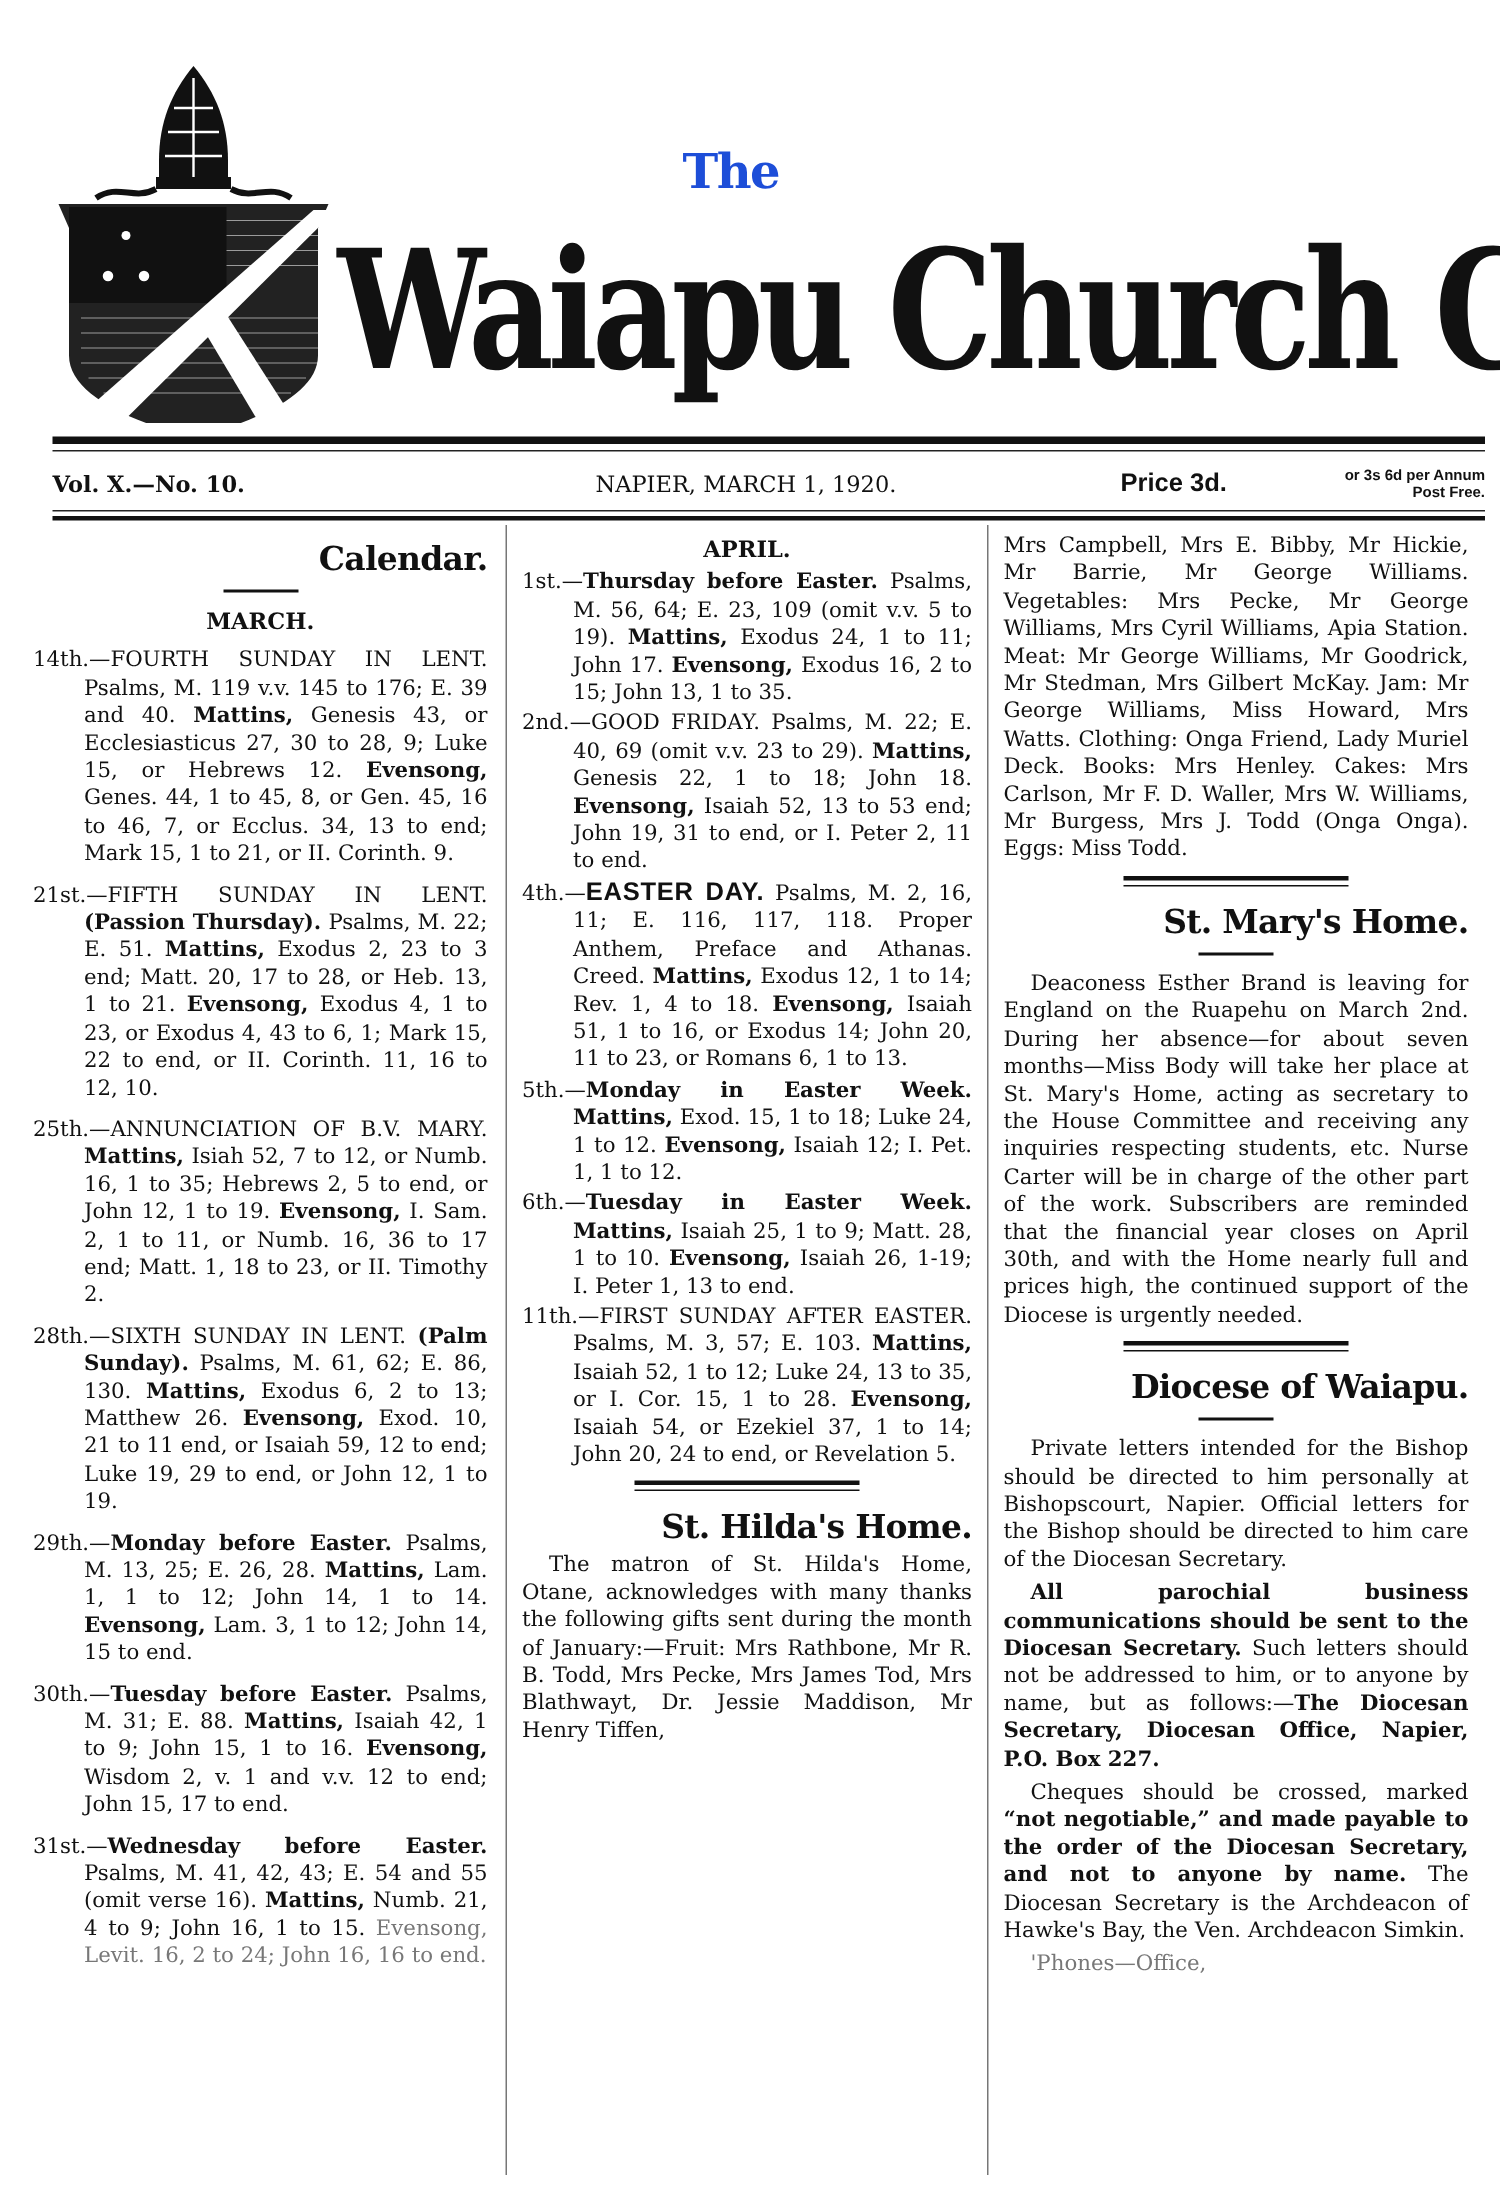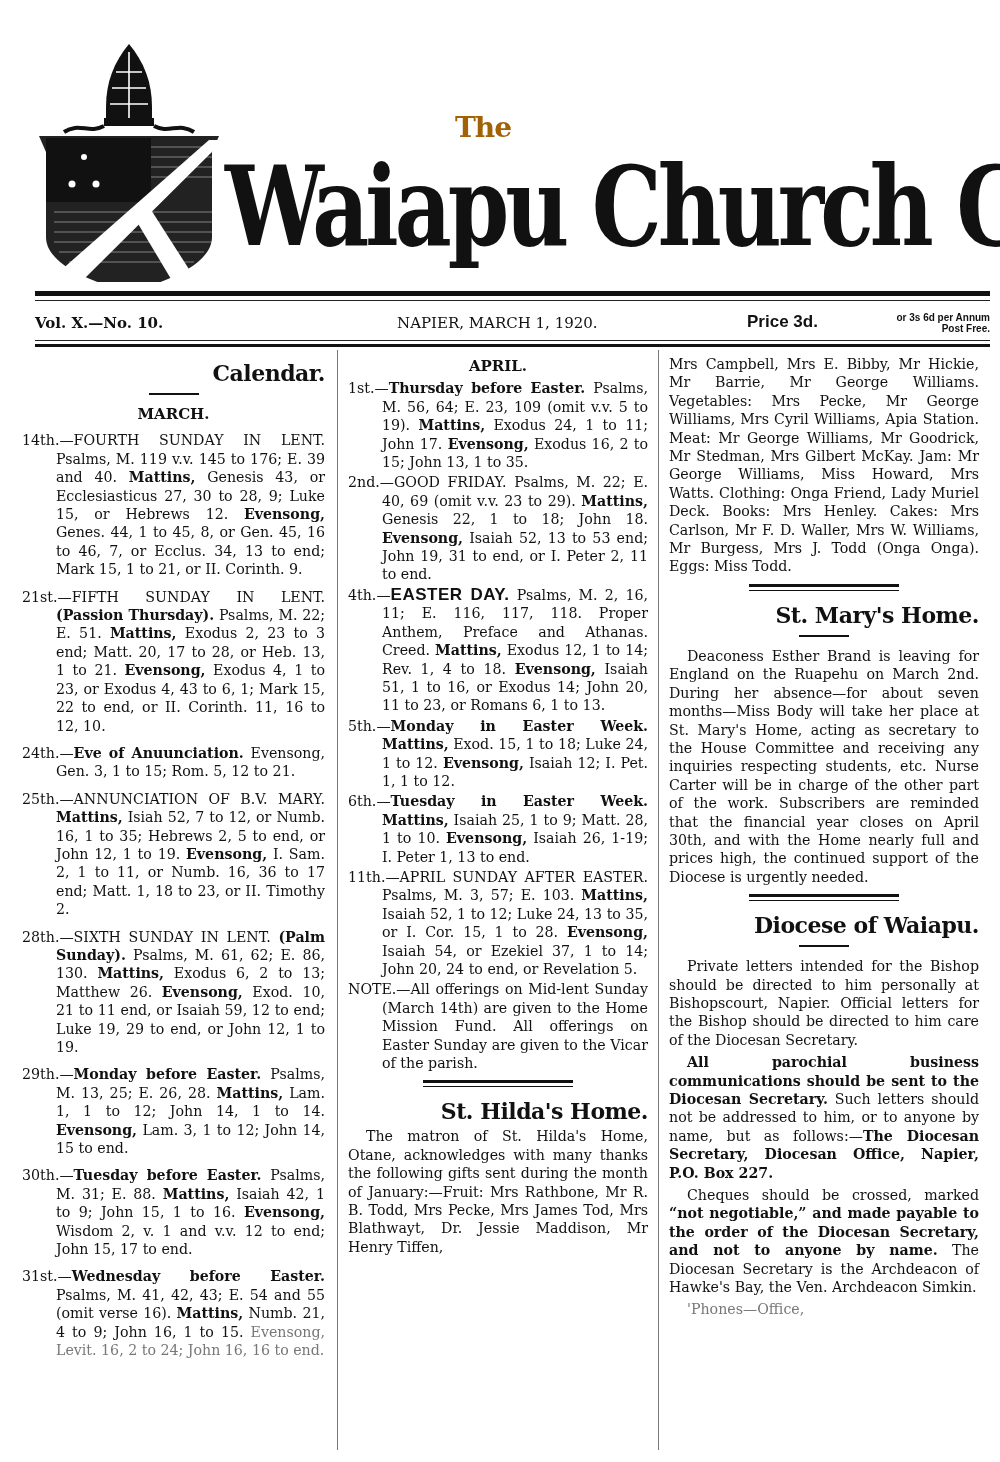--- a/index.html
+++ b/index.html
@@ -1,19 +1,19 @@
 <!DOCTYPE html>
 <html><head>
 <meta charset="utf-8">
 <style>
   html, body { margin:0; padding:0; background:#ffffff; }
   body { width:1000px; height:1462px; position:relative; overflow:hidden; font-family:"DejaVu Serif", serif; color:#111; }
   .masthead { position:absolute; left:0; top:0; width:1000px; height:290px; }
   .crest { position:absolute; left:34px; top:22px; width:190px; height:260px; }
-  .the-word { position:absolute; left:455px; top:111px; font-family:"DejaVu Serif", serif; font-weight:bold; font-size:28px; color:#a16207; letter-spacing:-1px; }
+  .the-word { position:absolute; left:455px; top:95px; font-family:"DejaVu Serif", serif; font-weight:bold; font-size:32px; color:#1d4ed8; letter-spacing:-1px; }
   .title { position:absolute; left:225px; top:150px; width:760px; font-family:"DejaVu Serif", serif; font-weight:bold; font-size:88px; line-height:90px; color:#111; letter-spacing:-4px; white-space:nowrap; transform:scaleY(1.25); transform-origin:left top; }
   .rule-thick { position:absolute; left:35px; width:955px; height:5px; background:#111; }
   .rule-thin { position:absolute; left:35px; width:955px; height:1px; background:#222; }
   .dateline { position:absolute; left:35px; top:312px; width:955px; height:30px; font-family:"DejaVu Serif", serif; font-size:15px; }
   .dl-vol { position:absolute; left:0; top:2px; font-weight:bold; }
   .dl-date { position:absolute; left:362px; top:2px; }
   .dl-price { position:absolute; left:712px; top:0px; font-family:"Liberation Sans", sans-serif; font-weight:bold; font-size:17px; }
   .dl-annum { position:absolute; left:795px; top:0px; font-family:"Liberation Sans", sans-serif; font-weight:bold; font-size:10px; line-height:11px; text-align:right; width:160px; }
   .col { position:absolute; top:355px; font-family:"DejaVu Serif", serif; font-size:14.2px; line-height:18.4px; text-align:justify; }
   .col1 { left:22px; width:303px; }
@@ -91,23 +91,20 @@
   <div class="subhead">MARCH.</div>
 
   <div class="entry">
     <span>14th.—</span><span>FOURTH SUNDAY IN LENT.</span><span> Psalms, M. 119 v.v. 145 to 176; E. 39 and 40. </span><b>Mattins,</b><span> Genesis 43, or Ecclesiasticus 27, 30 to 28, 9; Luke 15, or Hebrews 12. </span><b>Evensong,</b><span> Genes. 44, 1 to 45, 8, or Gen. 45, 16 to 46, 7, or Ecclus. 34, 13 to end; Mark 15, 1 to 21, or II. Corinth. 9.</span>
   </div>
 
   <div class="entry">
     <span>21st.—</span><span>FIFTH SUNDAY IN LENT.</span> <b>(Passion Thursday).</b><span> Psalms, M. 22; E. 51. </span><b>Mattins,</b><span> Exodus 2, 23 to 3 end; Matt. 20, 17 to 28, or Heb. 13, 1 to 21. </span><b>Evensong,</b><span> Exodus 4, 1 to 23, or Exodus 4, 43 to 6, 1; Mark 15, 22 to end, or II. Corinth. 11, 16 to 12, 10.</span>
   </div>
 
-  <div class="entry">
-    <span>24th.—</span><b>Eve of Anuunciation.</b><span> Evensong, Gen. 3, 1 to 15; Rom. 5, 12 to 21.</span>
-  </div>
 
   <div class="entry">
     <span>25th.—</span><span>ANNUNCIATION OF B.V. MARY.</span> <b>Mattins,</b><span> Isiah 52, 7 to 12, or Numb. 16, 1 to 35; Hebrews 2, 5 to end, or John 12, 1 to 19. </span><b>Evensong,</b><span> I. Sam. 2, 1 to 11, or Numb. 16, 36 to 17 end; Matt. 1, 18 to 23, or II. Timothy 2.</span>
   </div>
 
   <div class="entry">
     <span>28th.—</span><span>SIXTH SUNDAY IN LENT.</span> <b>(Palm Sunday).</b><span> Psalms, M. 61, 62; E. 86, 130. </span><b>Mattins,</b><span> Exodus 6, 2 to 13; Matthew 26. </span><b>Evensong,</b><span> Exod. 10, 21 to 11 end, or Isaiah 59, 12 to end; Luke 19, 29 to end, or John 12, 1 to 19.</span>
   </div>
 
   <div class="entry">
@@ -141,26 +138,23 @@
 
   <div class="entry tight">
     <span>5th.—</span><b>Monday in Easter Week.</b><span> </span><b>Mattins,</b><span> Exod. 15, 1 to 18; Luke 24, 1 to 12. </span><b>Evensong,</b><span> Isaiah 12; I. Pet. 1, 1 to 12.</span>
   </div>
 
   <div class="entry tight">
     <span>6th.—</span><b>Tuesday in Easter Week.</b><span> </span><b>Mattins,</b><span> Isaiah 25, 1 to 9; Matt. 28, 1 to 10. </span><b>Evensong,</b><span> Isaiah 26, 1-19; I. Peter 1, 13 to end.</span>
   </div>
 
   <div class="entry tight">
-    <span>11th.—</span><span>APRIL SUNDAY AFTER EASTER.</span><span> Psalms, M. 3, 57; E. 103. </span><b>Mattins,</b><span> Isaiah 52, 1 to 12; Luke 24, 13 to 35, or I. Cor. 15, 1 to 28. </span><b>Evensong,</b><span> Isaiah 54, or Ezekiel 37, 1 to 14; John 20, 24 to end, or Revelation 5.</span>
+    <span>11th.—</span><span>FIRST SUNDAY AFTER EASTER.</span><span> Psalms, M. 3, 57; E. 103. </span><b>Mattins,</b><span> Isaiah 52, 1 to 12; Luke 24, 13 to 35, or I. Cor. 15, 1 to 28. </span><b>Evensong,</b><span> Isaiah 54, or Ezekiel 37, 1 to 14; John 20, 24 to end, or Revelation 5.</span>
   </div>
 
-  <div class="entry tight">
-    <span>NOTE.—</span><span>All offerings on Mid-lent Sunday (March 14th) are given to the Home Mission Fund. All offerings on Easter Sunday are given to the Vicar of the parish.</span>
-  </div>
 
   <div class="doublerule"></div>
   <div class="head">St. Hilda's Home.</div>
   <div class="para">The matron of St. Hilda's Home, Otane, acknowledges with many thanks the following gifts sent during the month of January:—Fruit: Mrs Rathbone, Mr R. B. Todd, Mrs Pecke, Mrs James Tod, Mrs Blathwayt, Dr. Jessie Maddison, Mr Henry Tiffen,</div>
 </div>
 
 <div class="col col3">
   <div class="para noind">Mrs Campbell, Mrs E. Bibby, Mr Hickie, Mr Barrie, Mr George Williams. Vegetables: Mrs Pecke, Mr George Williams, Mrs Cyril Williams, Apia Station. Meat: Mr George Williams, Mr Goodrick, Mr Stedman, Mrs Gilbert McKay. Jam: Mr George Williams, Miss Howard, Mrs Watts. Clothing: Onga Friend, Lady Muriel Deck. Books: Mrs Henley. Cakes: Mrs Carlson, Mr F. D. Waller, Mrs W. Williams, Mr Burgess, Mrs J. Todd (Onga Onga). Eggs: Miss Todd.</div>
 
   <div class="doublerule"></div>

